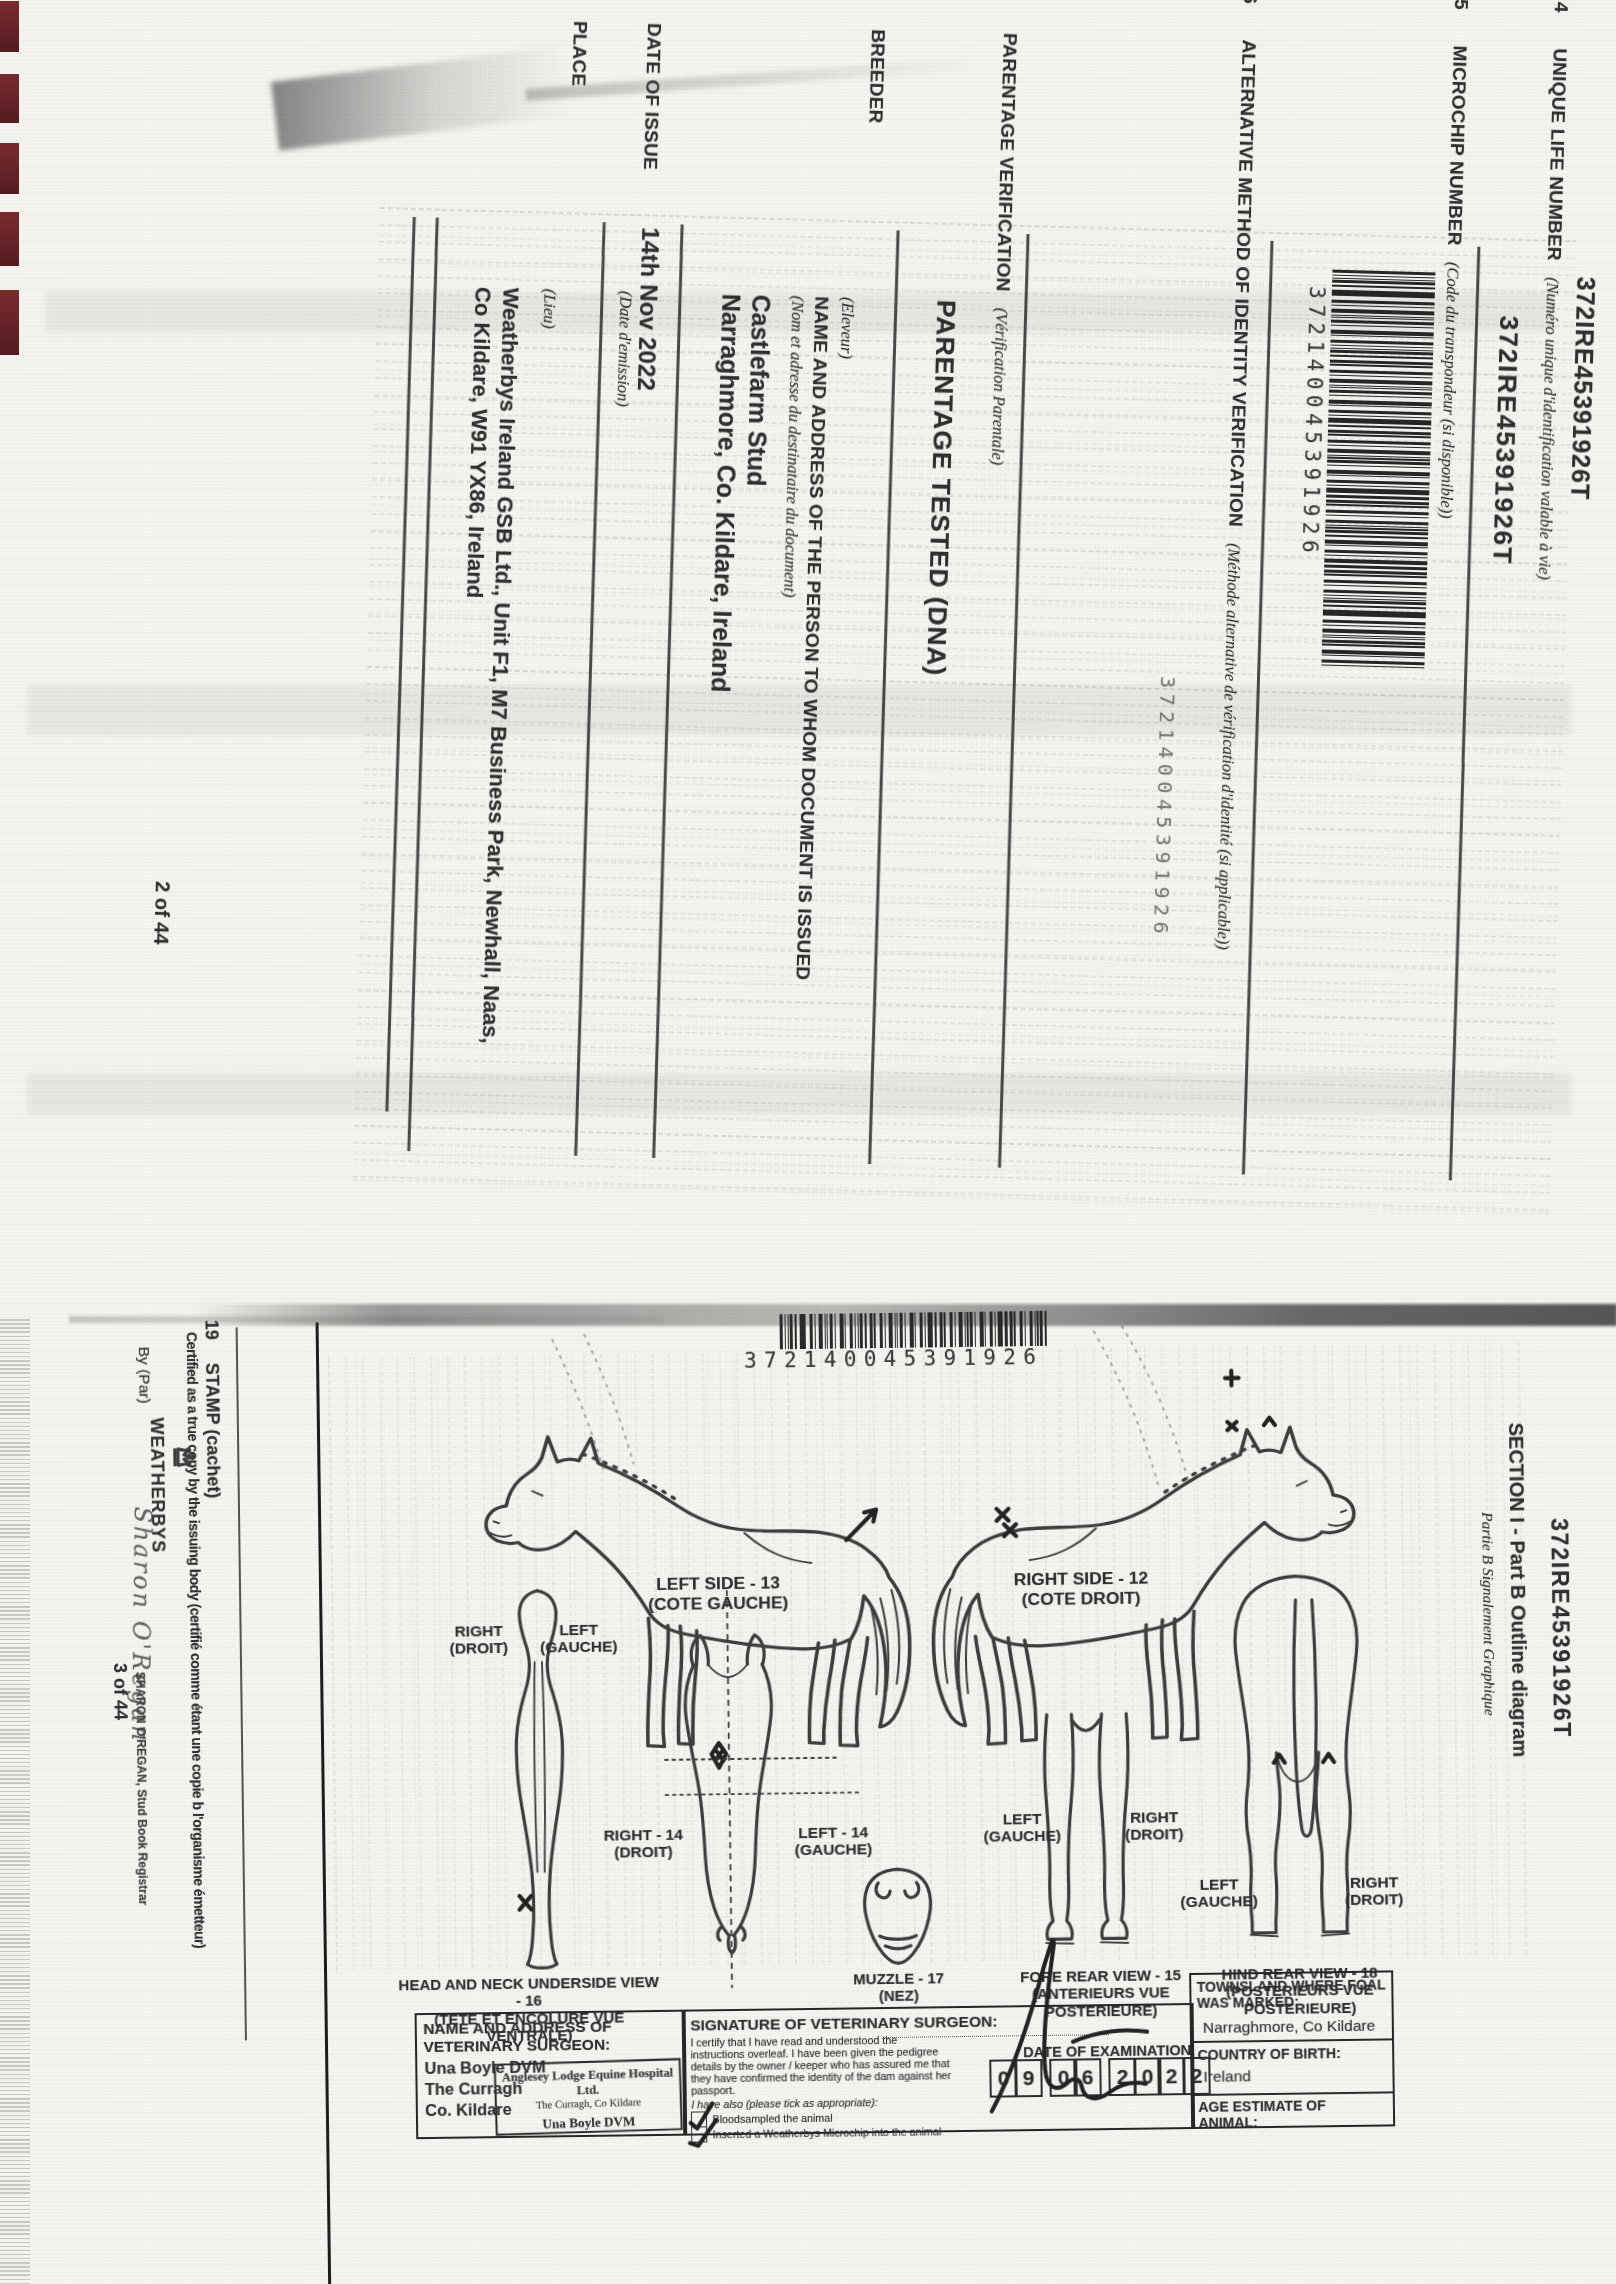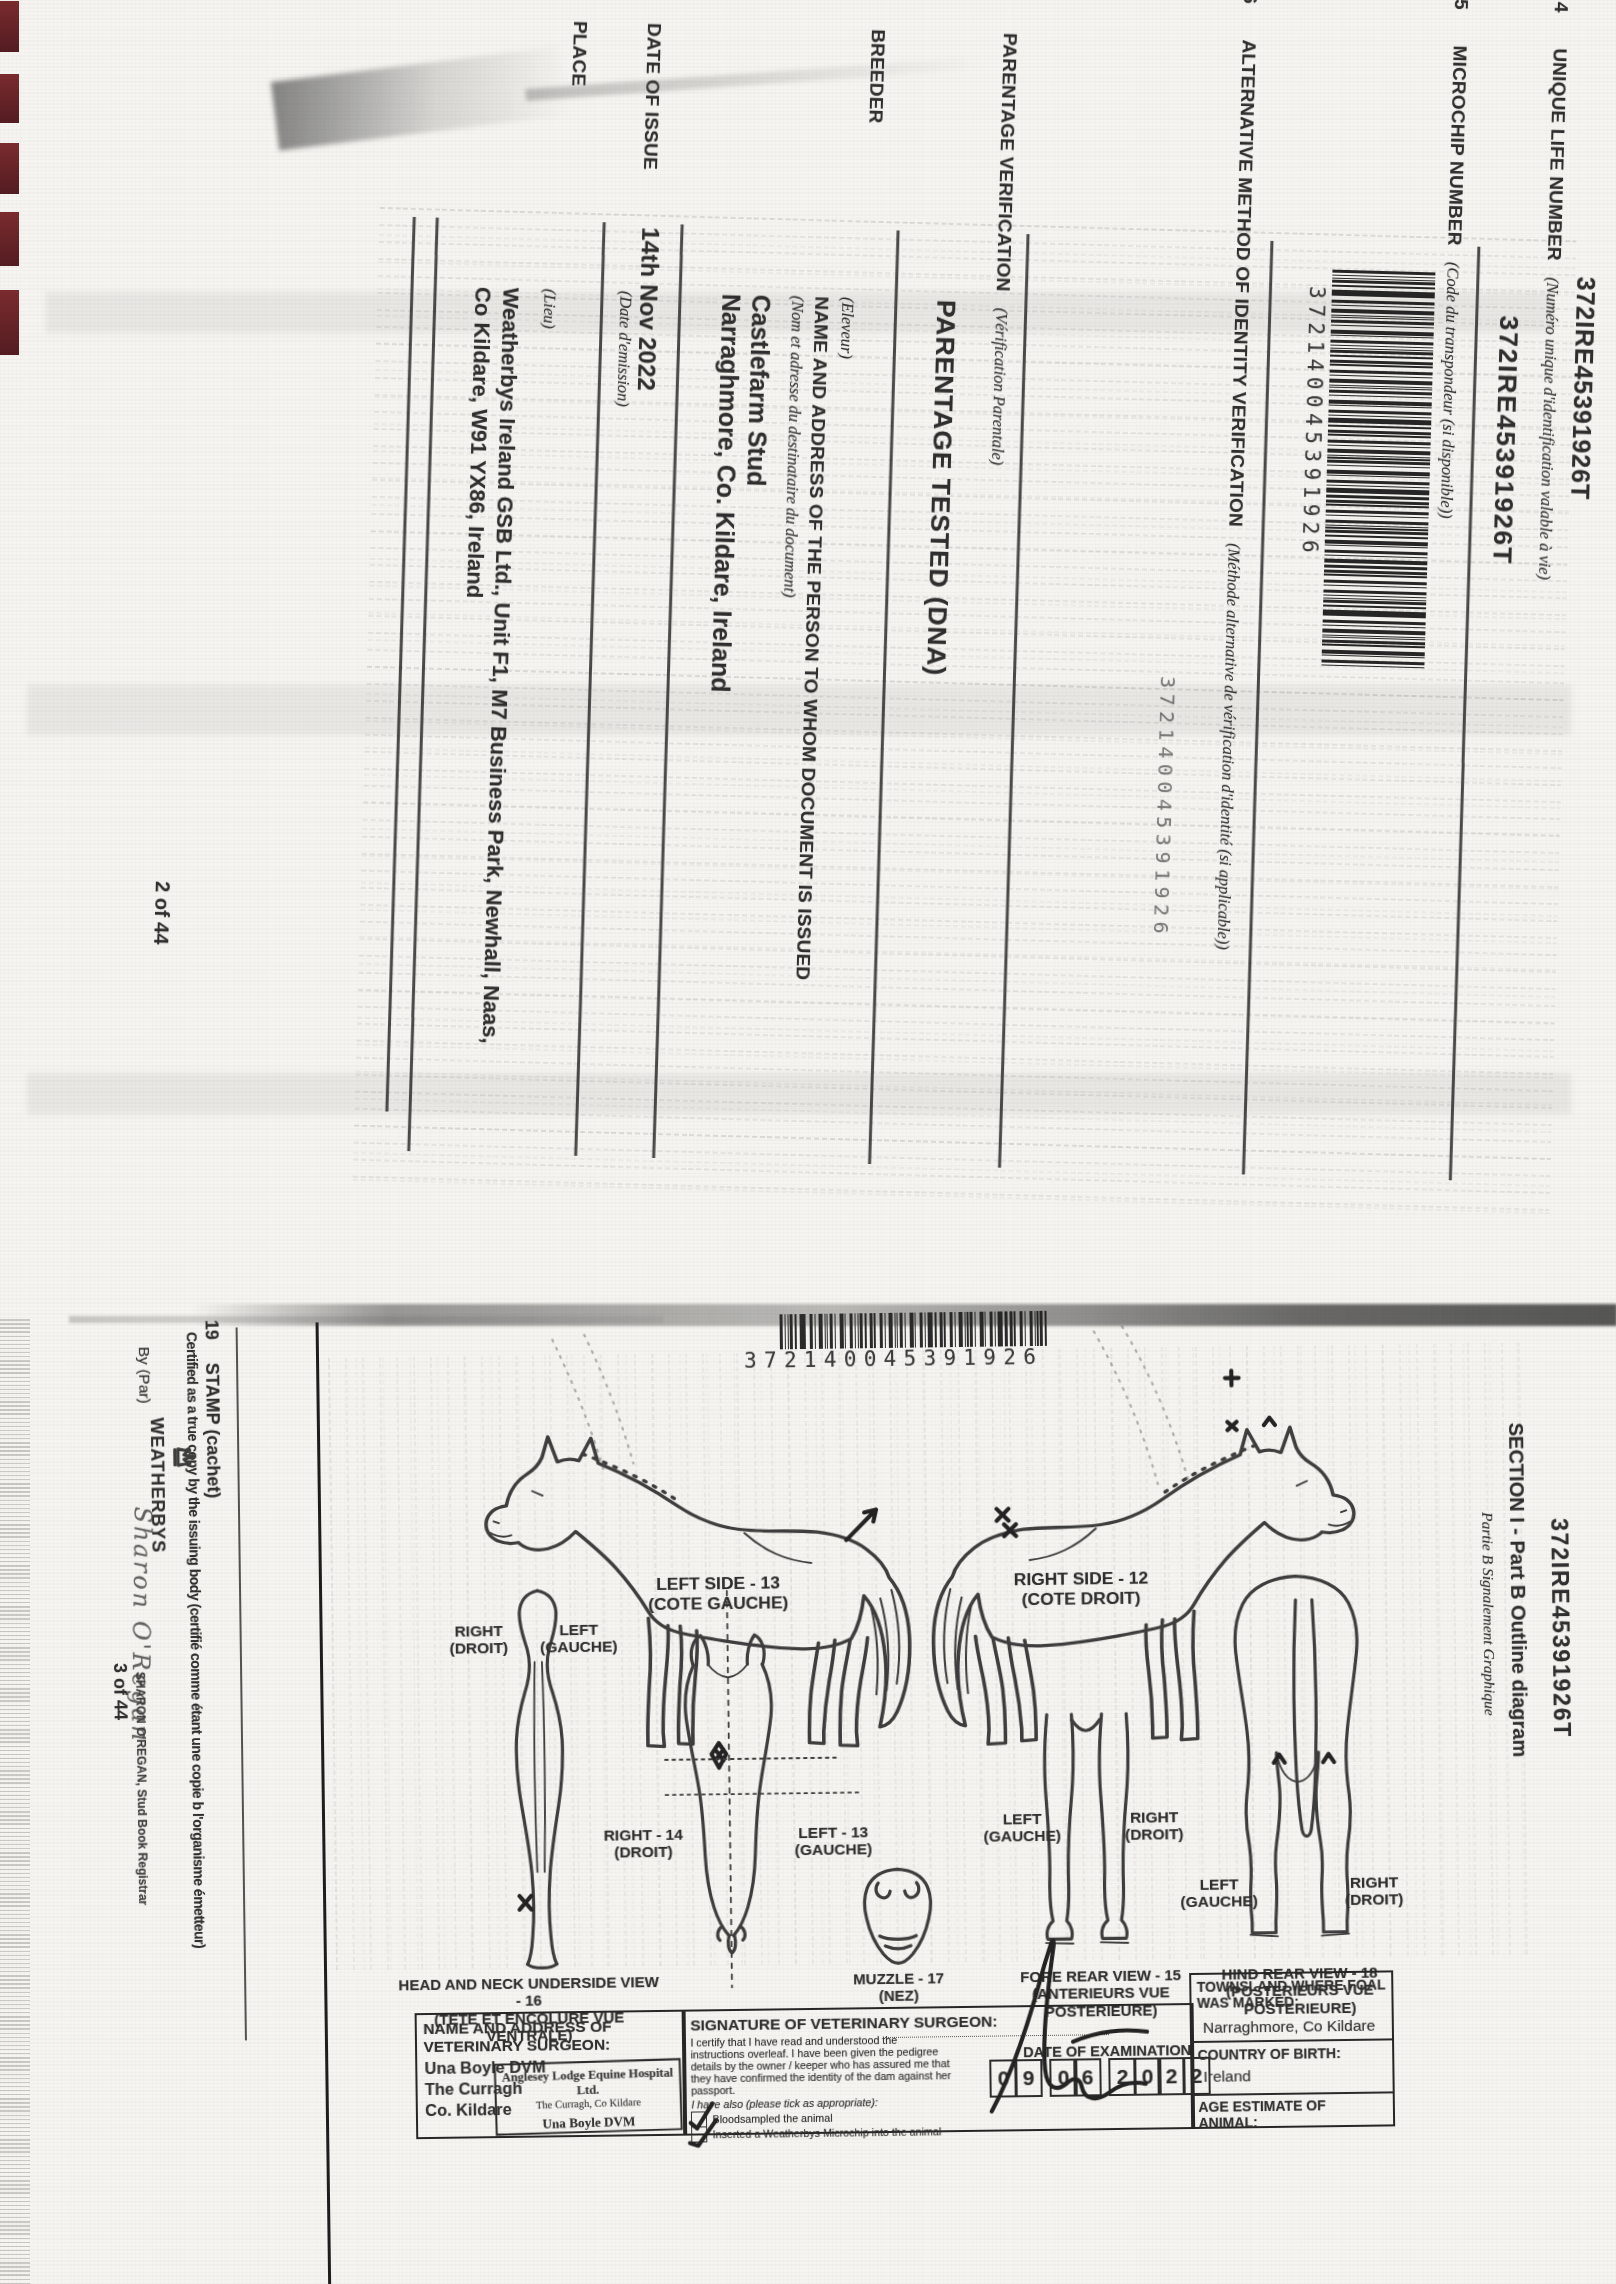--- a/index.html
+++ b/index.html
@@ -274,21 +274,21 @@
   <div class="cap vlbl" style="left:532px;top:1618px;width:96px;">
     <span>LEFT</span>
     <span class="fr">(GAUCHE)</span>
   </div>
 
   <div class="cap vlbl" style="left:592px;top:1824px;width:100px;">
     <span>RIGHT - 14</span>
     <span class="fr">(DROIT)</span>
   </div>
   <div class="cap vlbl" style="left:777px;top:1824px;width:110px;">
-    <span>LEFT - 13</span>
+    <span>LEFT - 14</span>
     <span class="fr">(GAUCHE)</span>
   </div>
 
   <div class="cap vlbl" style="left:973px;top:1813px;width:96px;">
     <span>LEFT</span>
     <span class="fr">(GAUCHE)</span>
   </div>
   <div class="cap vlbl" style="left:1105px;top:1813px;width:96px;">
     <span>RIGHT</span>
     <span class="fr">(DROIT)</span>

